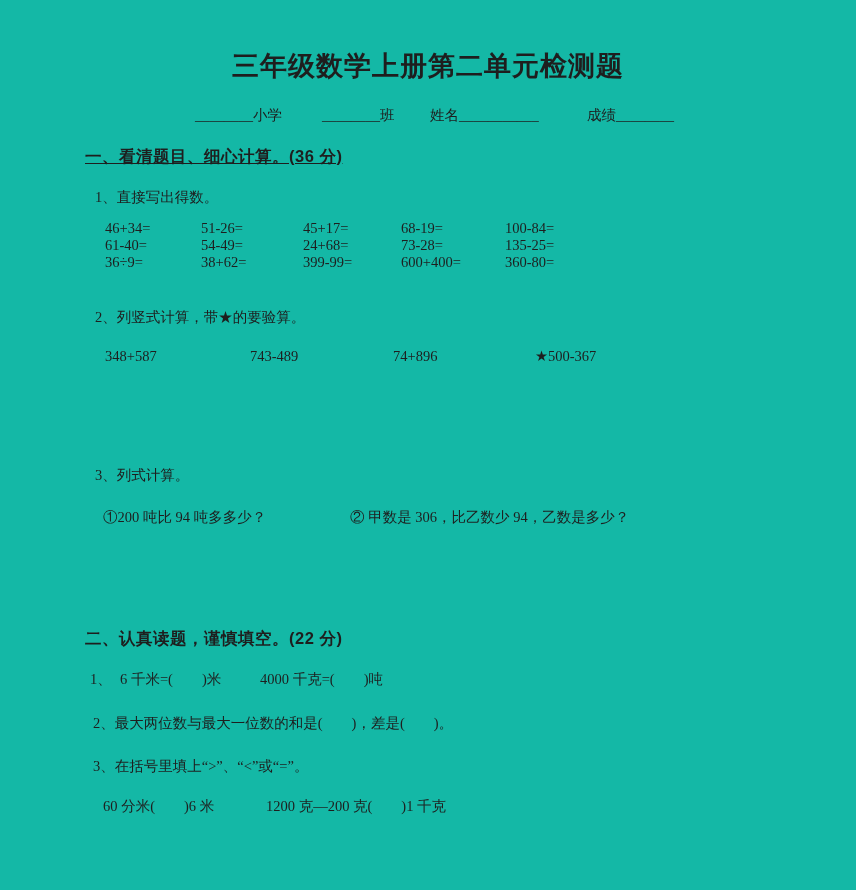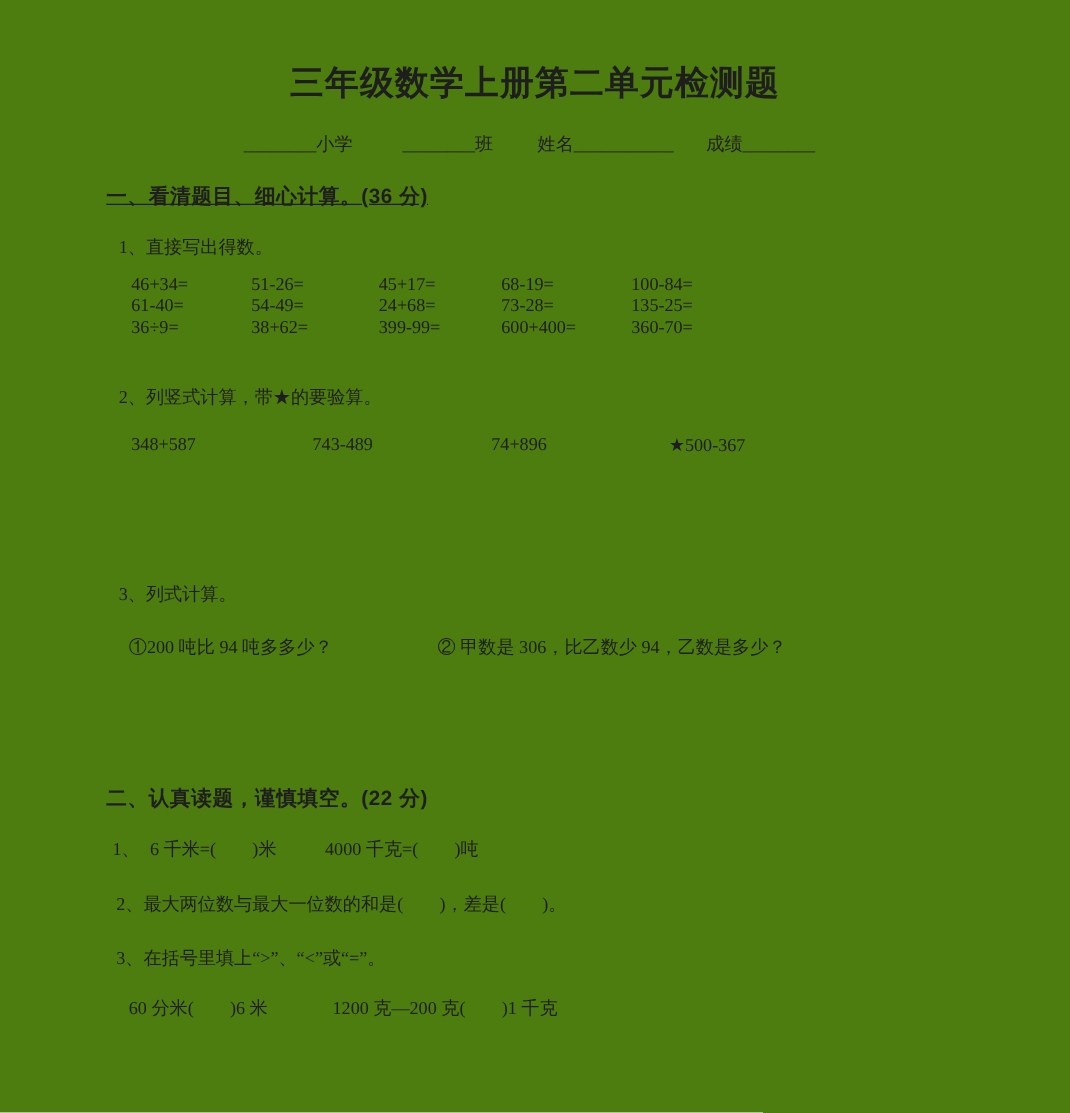--- a/index.html
+++ b/index.html
@@ -1,19 +1,19 @@
 <!DOCTYPE html>
 <html><head>
 <meta charset="utf-8">
 <style>
   html,body{margin:0;padding:0;background:#ffffff;}
   .page{
     position:relative;
     width:856px;height:890px;
-    background:#4d7c0f;
+    background:#14b8a6;
     color:#1e1e1e;
     font-family:"Liberation Serif","DejaVu Serif",serif;
     font-size:14.5px;
     overflow:hidden;
   }
   .abs{position:absolute;white-space:nowrap;}
   .title{
     top:48px;left:0;width:856px;
     text-align:center;
     font-family:"Liberation Sans","DejaVu Sans",sans-serif;
@@ -36,42 +36,42 @@
 </head>
 <body>
 
 <div class="page">
 
   <div class="abs title">三年级数学上册第二单元检测题</div>
 
   <span class="abs header-span" style="left:195px;">________小学</span>
   <span class="abs header-span" style="left:322px;">________班</span>
   <span class="abs header-span" style="left:430px;">姓名___________</span>
-  <span class="abs header-span" style="left:565px;text-align:center;">成绩________</span>
+  <span class="abs header-span" style="left:587px;text-align:center;">成绩________</span>
 
   <div class="abs sec-heading" style="left:85px;top:146px;text-decoration:underline;">一、看清题目、细心计算。(36 分)</div>
 
   <div class="abs q-label" style="left:95px;top:188px;">1、直接写出得数。</div>
 
   <div class="abs calc-grid">
     <span>46+34=</span>
     <span>51-26=</span>
     <span>45+17=</span>
     <span>68-19=</span>
     <span>100-84=</span>
     <span>61-40=</span>
     <span>54-49=</span>
     <span>24+68=</span>
     <span>73-28=</span>
     <span>135-25=</span>
     <span>36÷9=</span>
     <span>38+62=</span>
     <span>399-99=</span>
     <span>600+400=</span>
-    <span>360-70=</span>
+    <span>360-80=</span>
   </div>
 
   <div class="abs q-label" style="left:95px;top:308px;">2、列竖式计算，带★的要验算。</div>
 
   <span class="abs" style="left:105px;top:348px;">348+587</span>
   <span class="abs" style="left:250px;top:348px;">743-489</span>
   <span class="abs" style="left:393px;top:348px;">74+896</span>
   <span class="abs" style="left:535px;top:348px;">★500-367</span>
 
   <div class="abs q-label" style="left:95px;top:466px;">3、列式计算。</div>

